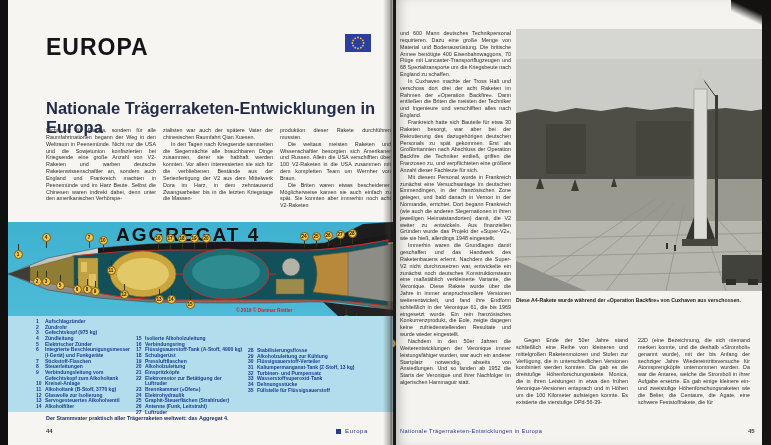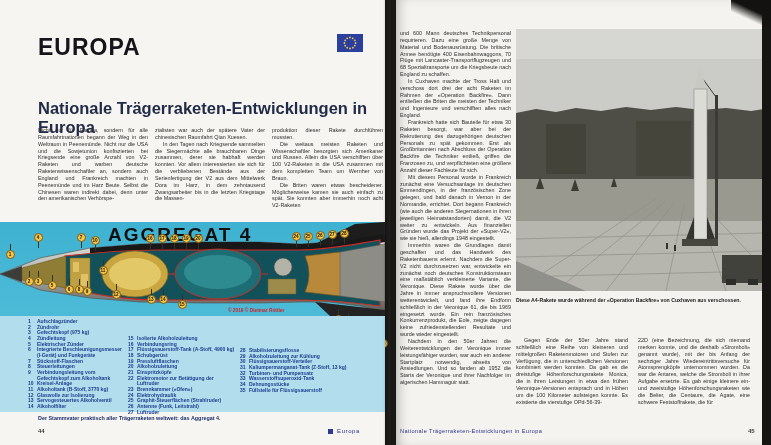--- a/index.html
+++ b/index.html
@@ -1,19 +1,19 @@
 <!DOCTYPE html>
 <html lang="de"><head>
 <meta charset="utf-8">
 <style>
   html,body{margin:0;padding:0;background:#101010;}
   #stage{position:relative;width:771px;height:445px;overflow:hidden;background:#101010;
          font-family:"Liberation Sans",sans-serif;}
   .page{position:absolute;top:0;height:445px;}
-  #page-left{left:0;width:385px;background:#f6f5f1;}
+  #page-left{left:8px;width:385px;background:#f6f5f1;}
   #page-right{left:396px;width:366px;background:#f4f3ef;
               box-shadow:inset 8px 0 14px -8px rgba(0,0,0,.35);}
   #gutter{position:absolute;left:383px;top:0;width:16px;height:445px;
           background:linear-gradient(to right,rgba(0,0,0,0),rgba(60,55,50,.38) 42%,rgba(30,28,25,.6) 52%,rgba(60,55,50,.25) 66%,rgba(0,0,0,0));}
   #edge-right{position:absolute;right:0;top:0;width:9px;height:445px;background:#161513;}
   #corner-dark{position:absolute;right:0;top:0;width:40px;height:30px;
                background:linear-gradient(205deg,#131211 38%,rgba(19,18,17,0) 62%);}
 
   
   .eyebrow{position:absolute;left:38px;top:34px;font-size:23px;font-weight:700;color:#15151a;

